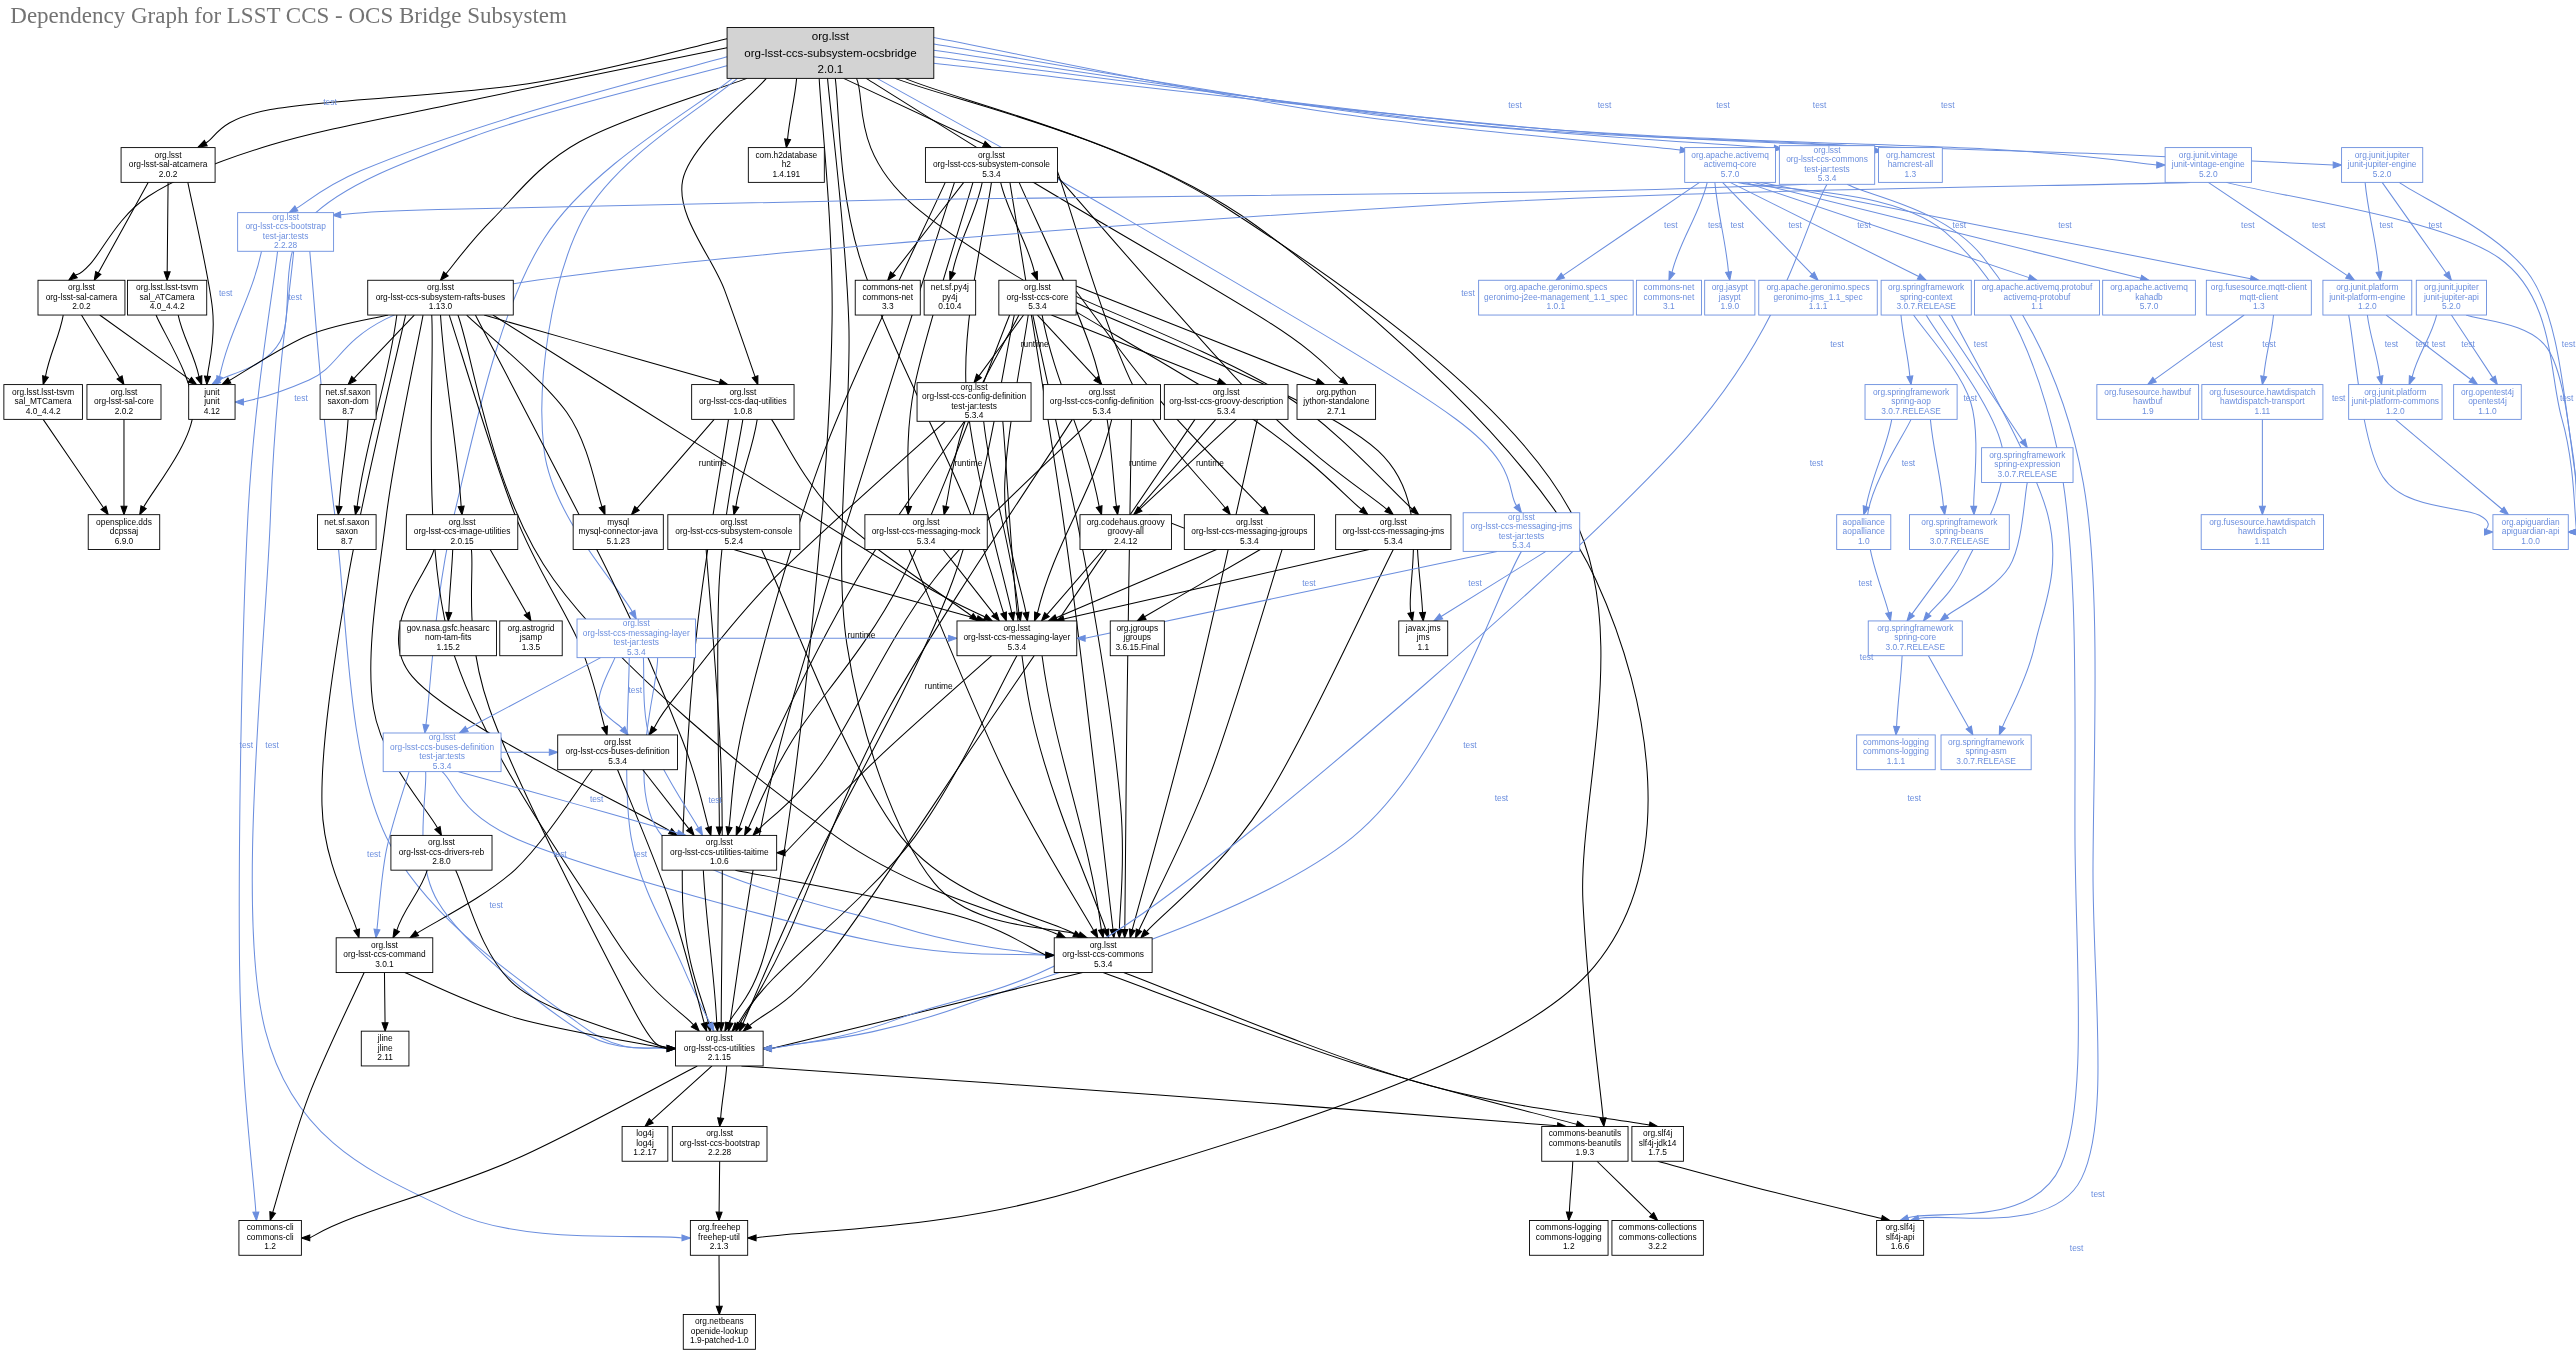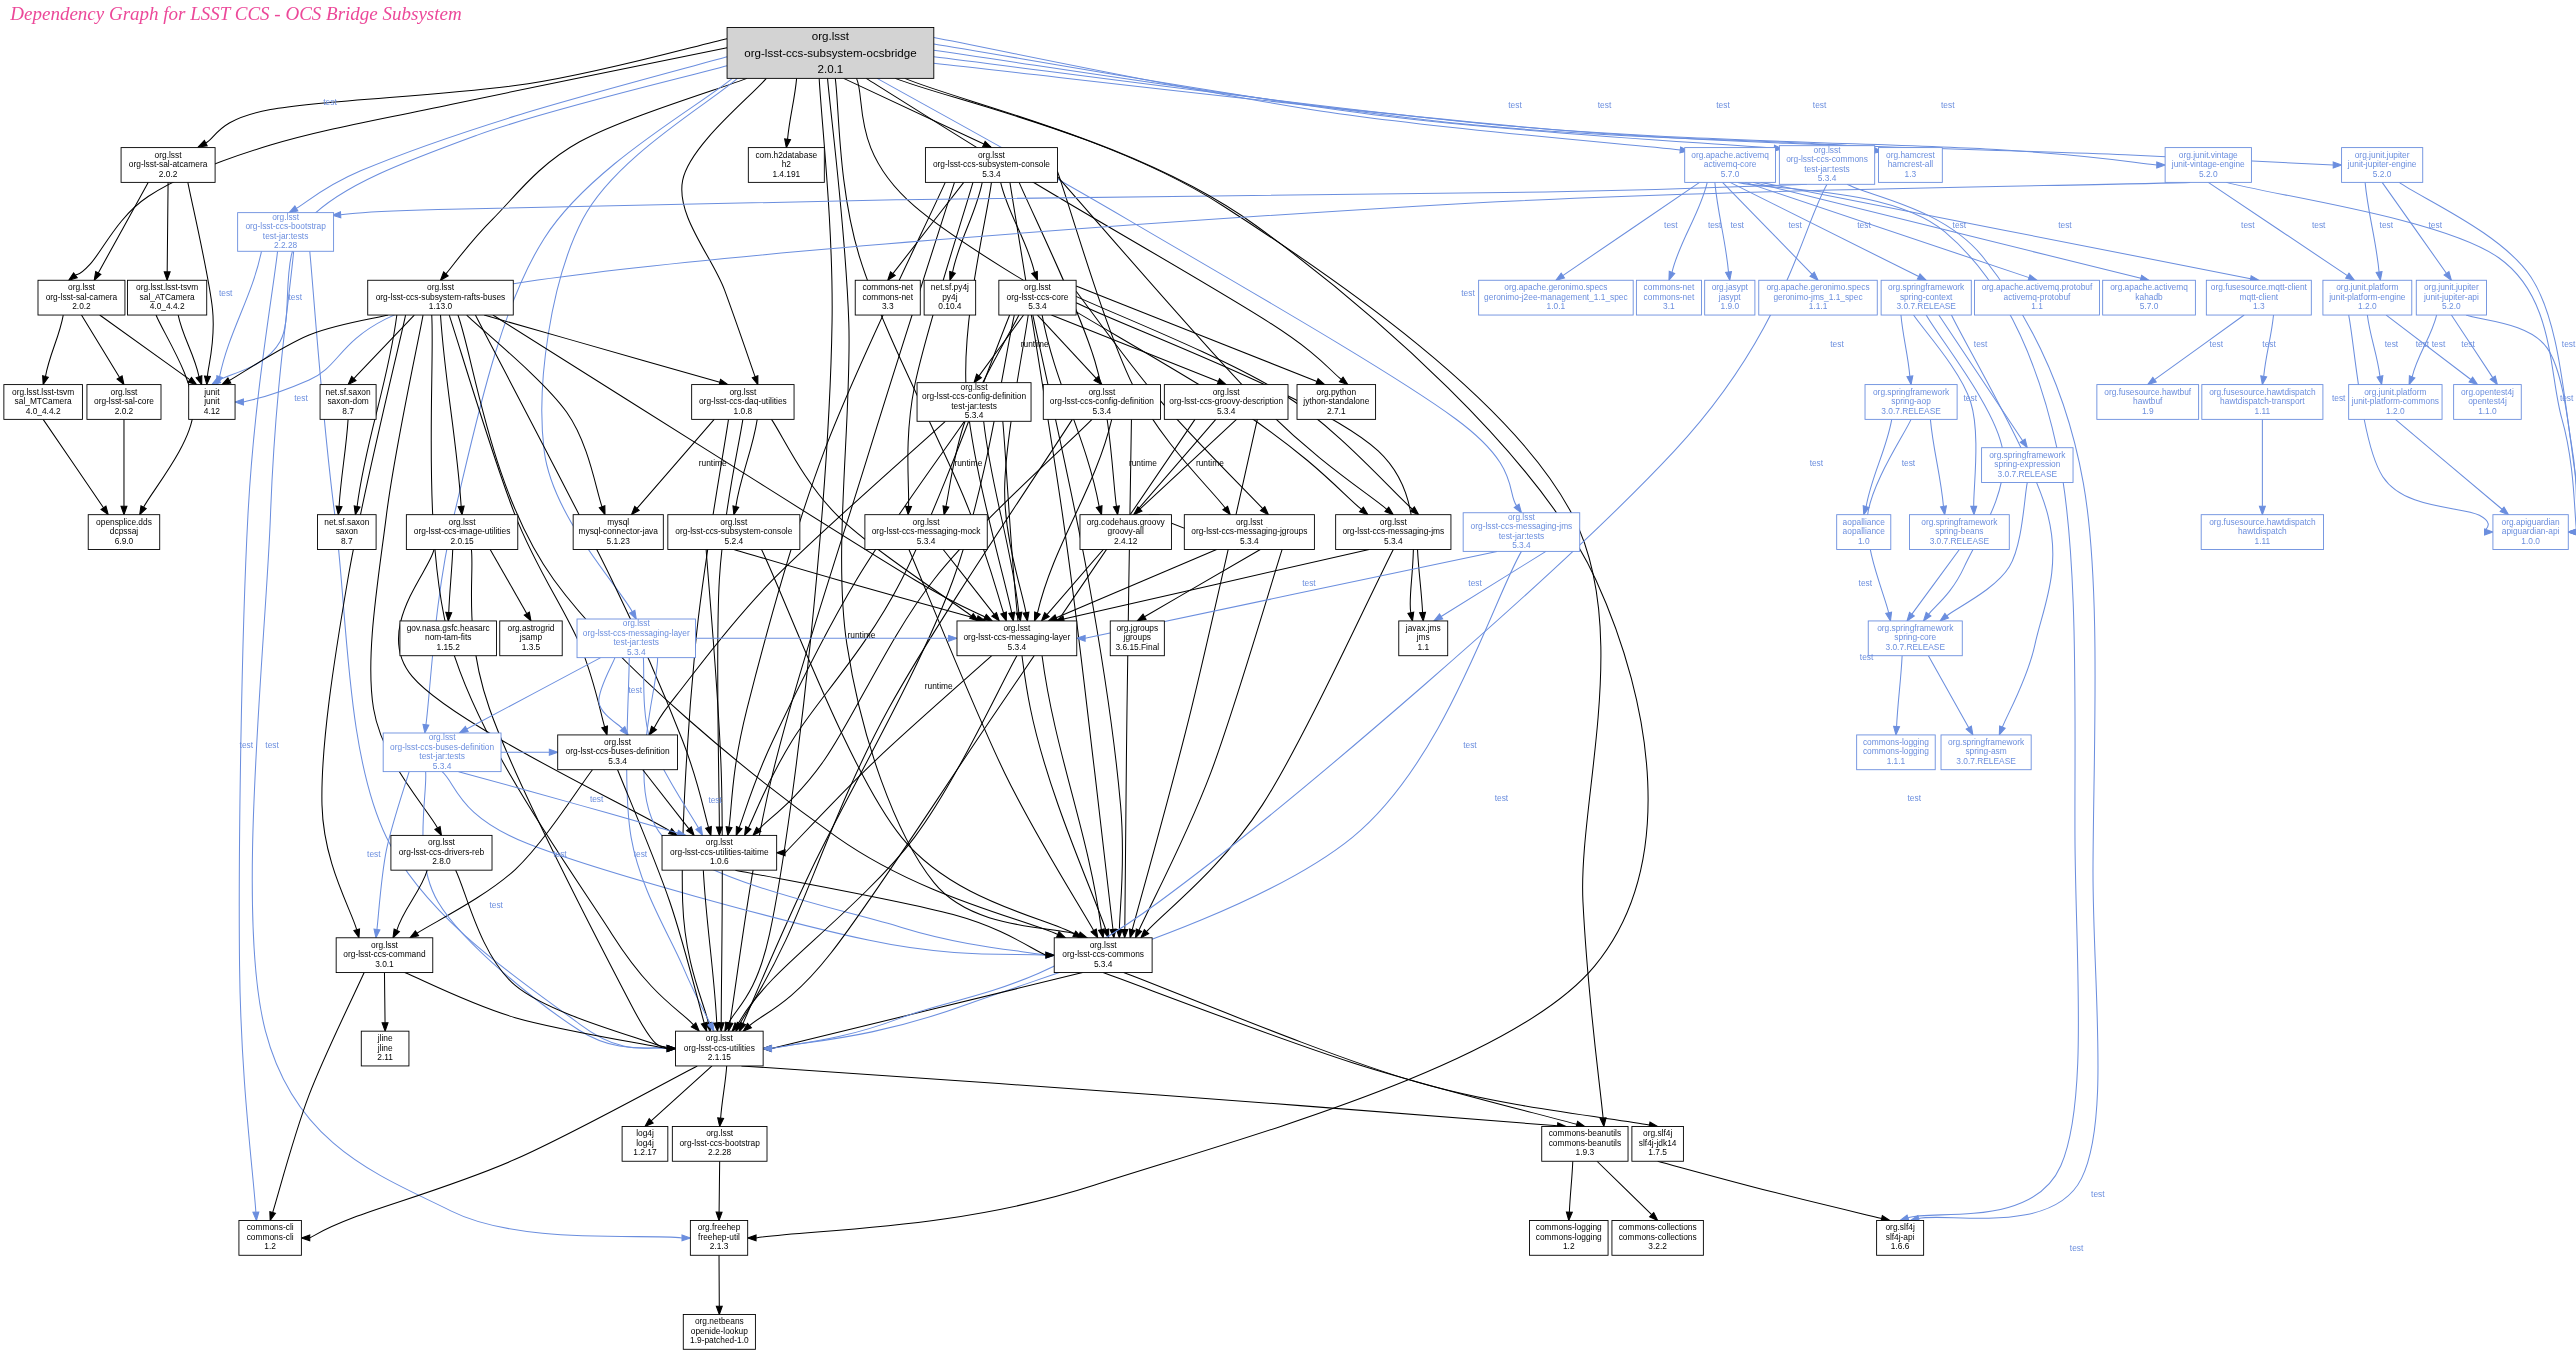--- a/index.html
+++ b/index.html
@@ -1,16 +1,16 @@
 <!DOCTYPE html>
 <html style="font-size:10.3px"><head><meta charset="utf-8">
 <style>
 html,body{margin:0;padding:0;background:#ffffff;}
 #canvas{position:relative;width:2576px;height:1352px;overflow:hidden;background:#fff;}
-#title{position:absolute;left:10.3px;top:2.6px;font-family:"Liberation Serif",serif;font-size:19px;color:#ec4899;font-style:italic;}
+#title{position:absolute;left:10.3px;top:2.6px;font-family:"Liberation Serif",serif;font-size:23px;color:#737373;}
 </style></head>
 <body>
 <div id="canvas">
 <svg width="2576" height="1352" viewBox="0 0 4000 2099">
 <rect x="0" y="0" width="4000" height="2099" fill="#ffffff"></rect>
 <g fill="none" stroke-width="1.6">
 <path stroke="#000000" d="M1129.0,60.0 C1077.5,71.7 938.2,111.7 820.0,130.0 C701.8,148.3 503.4,154.7 420.0,170.0 C336.6,185.3 336.3,213.4 319.5,222.0 "></path>
 <polygon fill="#000000" stroke="#000000" points="308.0,228.0 317.4,217.9 321.7,226.1"></polygon>
 <path stroke="#000000" d="M1129.0,74.0 C1057.5,88.7 818.2,136.8 700.0,162.0 C581.8,187.2 498.3,201.2 420.0,225.0 C341.7,248.8 276.7,274.2 230.0,305.0 C183.3,335.8 158.8,389.6 140.0,410.0 C121.2,430.4 120.9,424.3 117.1,427.2 "></path>
 <polygon fill="#000000" stroke="#000000" points="106.7,435.0 114.3,423.5 119.9,430.9"></polygon>

